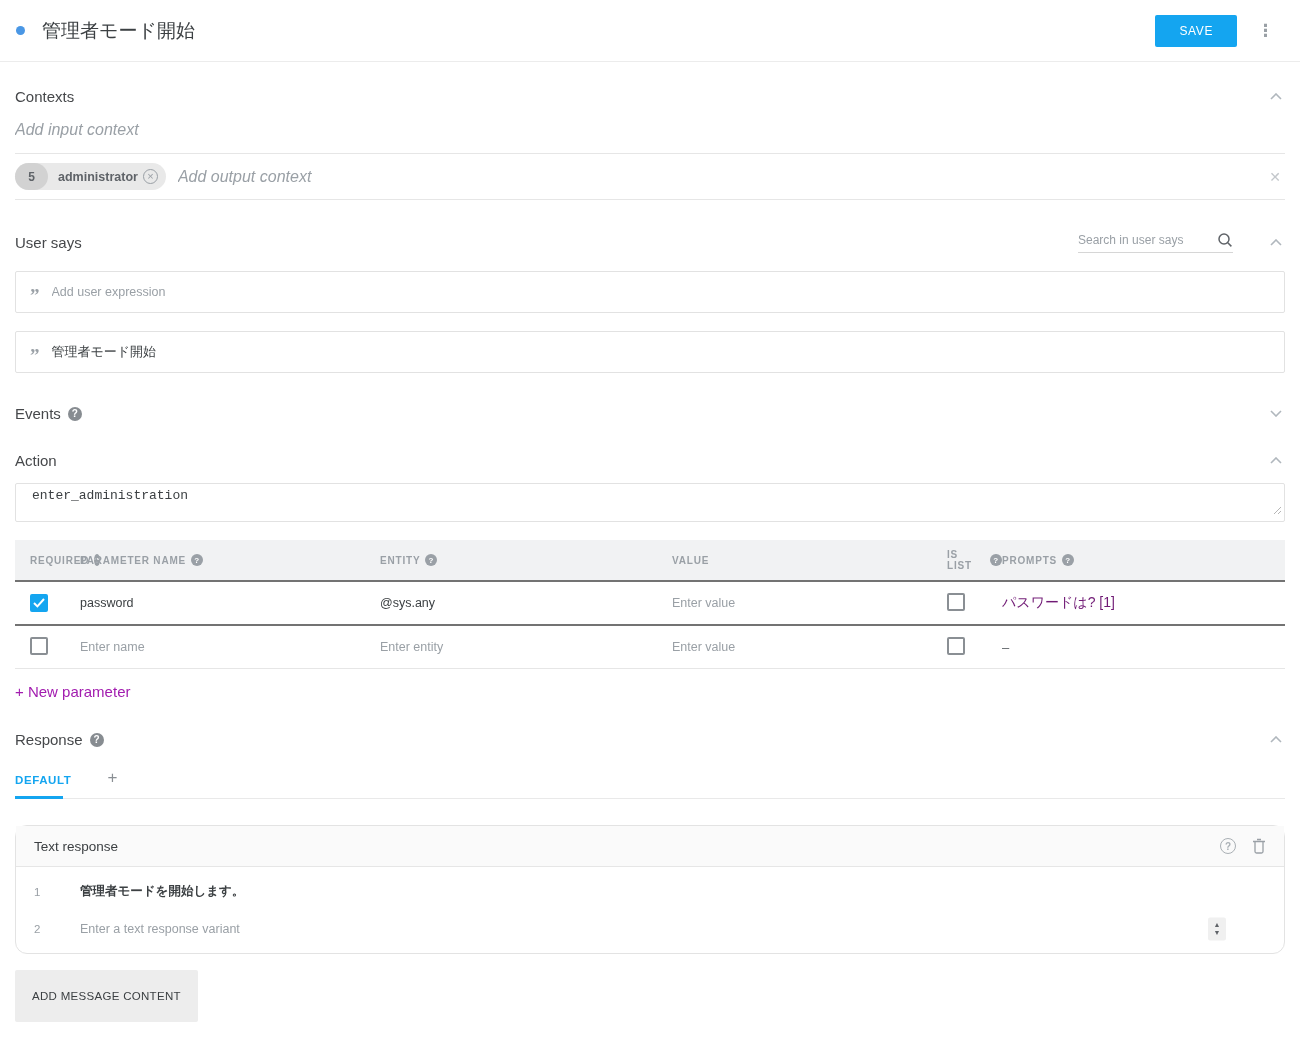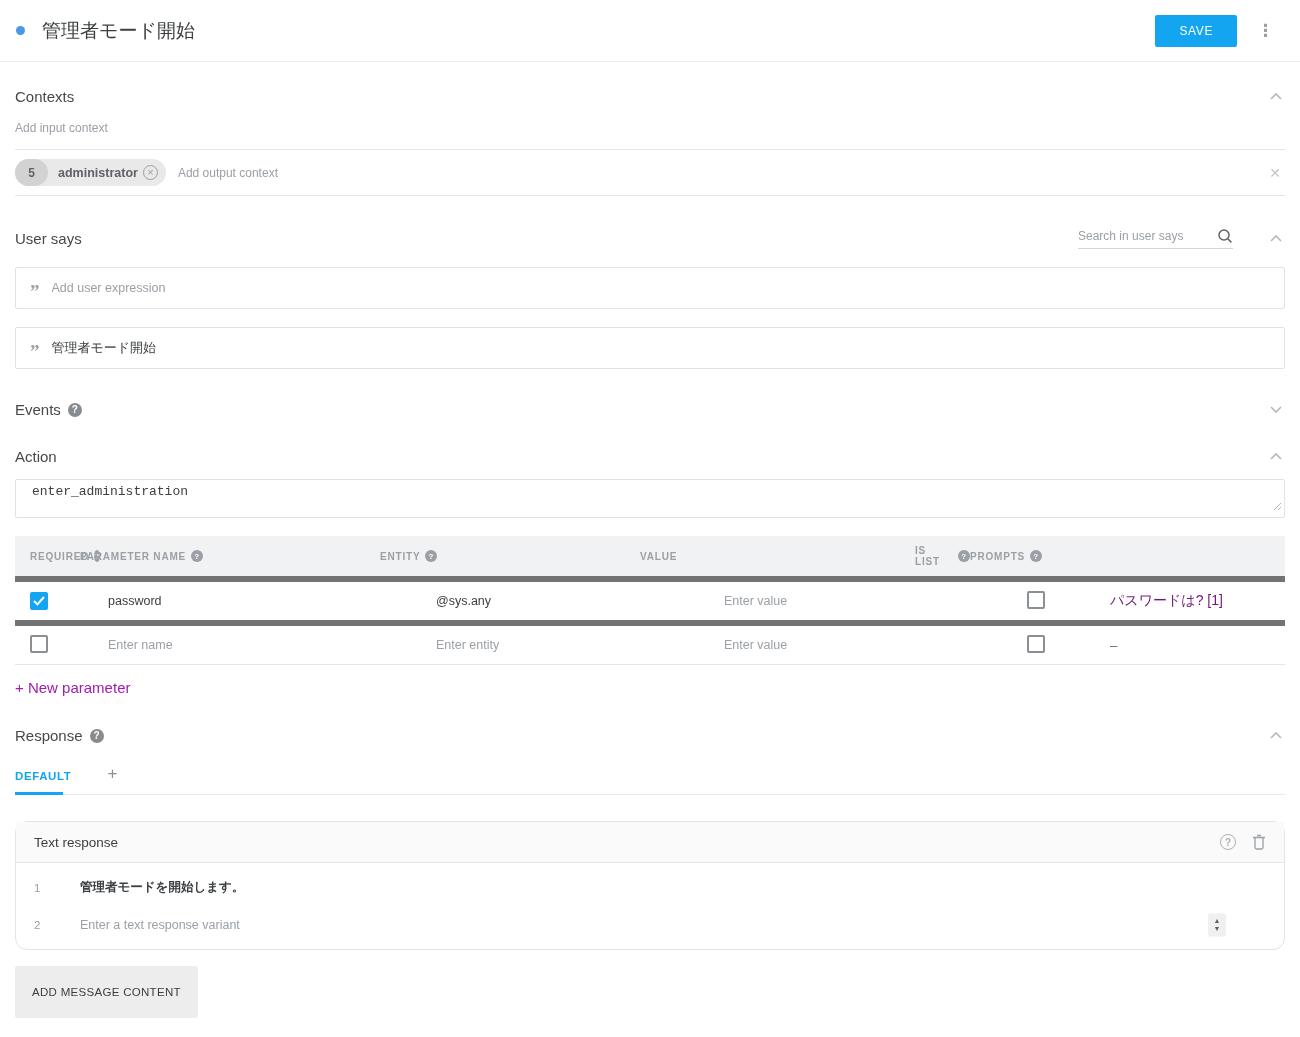--- a/index.html
+++ b/index.html
@@ -27,22 +27,22 @@
   .sec-title { font-size:15px; color:#46484b; font-weight:400; display:flex; align-items:center; gap:7px; }
   .chev { display:inline-flex; cursor:pointer; padding:3px; }
   .help-filled { display:inline-flex; width:14px; height:14px; border-radius:50%; background:#878c91; color:#fff;
                  font-size:10px; font-weight:bold; align-items:center; justify-content:center; cursor:pointer; }
   .help-outline { display:inline-flex; width:16px; height:16px; border-radius:50%; border:1px solid #aab0b5; color:#aab0b5;
                   font-size:10px; font-weight:bold; align-items:center; justify-content:center; cursor:pointer; }
 
   
   .sec-contexts { margin-top:26px; }
   .ctx-input-row { display:flex; align-items:center; border-bottom:1px solid #e6e6e6; padding:16px 0 14px 0; }
-  .ctx-input-row input, .plain-input { border:none; outline:none; font-size:12px; color:#701a75; width:100%;
-                  font-family:"Liberation Sans","DejaVu Sans",sans-serif; background:transparent; }
+  .ctx-input-row input, .plain-input { border:none; outline:none; font-size:16px; color:#701a75; width:100%;
+                  font-family:"Liberation Sans","DejaVu Sans",sans-serif; background:transparent;font-style:italic; }
   .plain-input::placeholder, input::placeholder { color:#9aa0a6; opacity:1; }
   .ctx-output-row { display:flex; align-items:center; border-bottom:1px solid #e6e6e6; padding:9px 0; }
   .chip { display:inline-flex; align-items:center; background:#e9e9e9; border-radius:14px; height:27px; margin-right:12px; flex:none; }
   .chip-count { display:inline-flex; align-items:center; justify-content:center; min-width:33px; height:27px;
                 background:#d2d2d2; border-radius:14px; font-size:12px; color:#5f6368; font-weight:bold; }
   .chip-label { font-size:12.5px; color:#5f6368; font-weight:bold; padding:0 5px 0 10px; }
   .chip-remove { display:inline-flex; width:15px; height:15px; border:1px solid #9aa0a6; border-radius:50%; color:#9aa0a6;
                  align-items:center; justify-content:center; font-size:11px; line-height:1; margin-right:8px; cursor:pointer; }
   .clear-x { color:#c3c7cb; font-size:14px; font-weight:bold; cursor:pointer; padding:2px 4px; flex:none; }
 
@@ -67,25 +67,25 @@
   .action-box input { border:none; outline:none; width:100%; font-size:13px; color:#3c4043;
                       font-family:"Liberation Mono","DejaVu Sans Mono",monospace; }
   .resize-grip { position:absolute; right:2px; bottom:2px; }
 
   
   .param-table { margin-top:18px; border-bottom:1px solid #e6e6e6; }
   .pt-row { display:flex; align-items:center; }
   .pt-header { background:#f1f2f3; height:40px; font-size:10px; letter-spacing:.8px; color:#9aa0a6; font-weight:bold; }
   .pt-header .hcell { display:flex; align-items:center; gap:5px; }
   .pt-header .help-filled { width:12px; height:12px; font-size:8px; background:#9aa0a6; }
-  .pt-body-row { height:44px; border-top:6px solid #737373; font-size:12.5px;gap:28px; }
+  .pt-body-row { height:44px; border-top:2px solid #737373; font-size:12.5px; }
   .pt-body-row:first-of-type { border-top:none; }
   .col-required { width:65px; padding-left:15px; flex:none; }
   .col-name { width:300px; flex:none; }
-  .col-entity { width:260px; flex:none; }
+  .col-entity { width:292px; flex:none; }
   .col-value { width:275px; flex:none; }
   .col-islist { width:55px; flex:none; }
   .col-prompts { flex:1; }
   .cell-input { border:none; outline:none; font-size:12.5px; color:#3c4043; width:90%; background:transparent;
                 font-family:"Liberation Sans","DejaVu Sans",sans-serif; }
   .cb { width:18px; height:18px; border:2px solid #8a8f94; border-radius:2px; background:#fff; cursor:pointer;
         display:inline-flex; align-items:center; justify-content:center; flex:none; }
   .cb.checked { background:#14a5f0; border-color:#14a5f0; }
   .prompt-link { color:#701a75; font-size:14px; text-decoration:none; cursor:pointer;margin-top:16px; }
   .prompt-dash { color:#5f6368; font-size:13px; }

